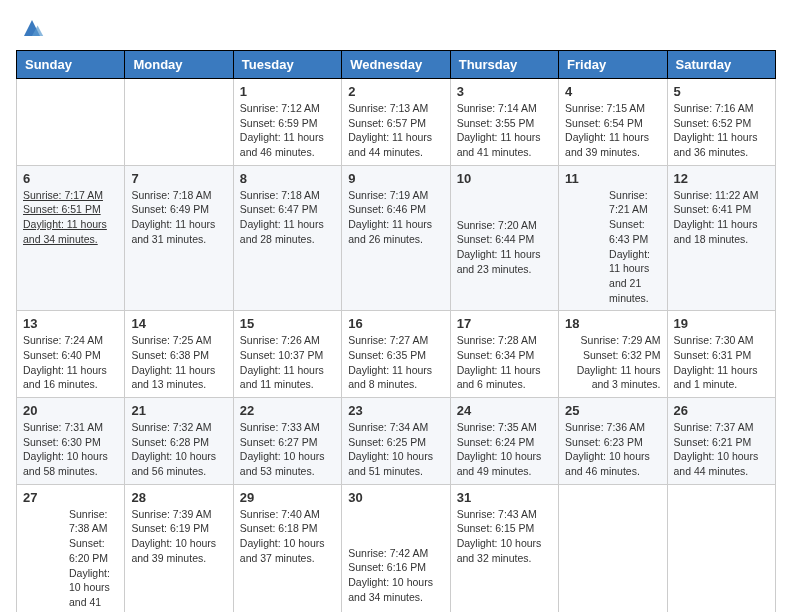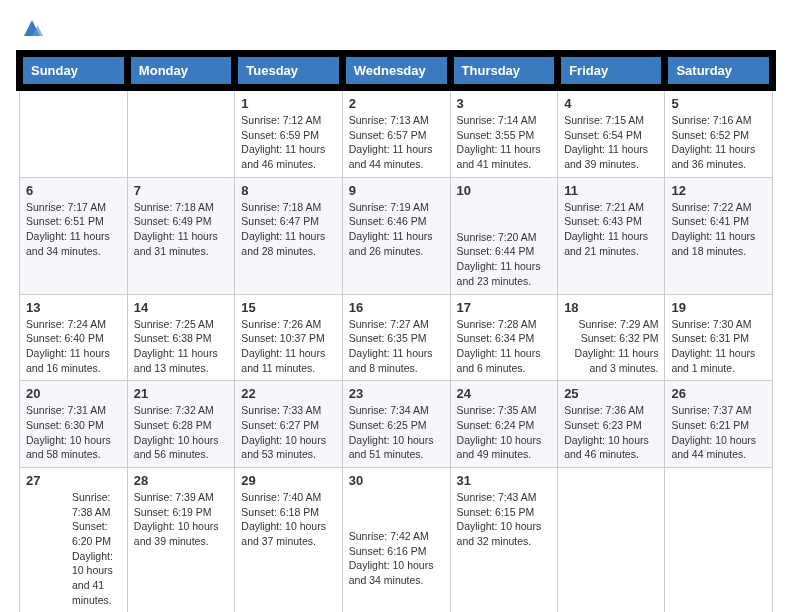--- a/index.html
+++ b/index.html
@@ -47,21 +47,21 @@
       border-collapse: collapse;
       border: 1px solid #ccc;
     }
     .calendar th {
       background: #3a7abf;
       color: #fff;
       text-align: left;
       padding: 6px 8px;
       font-size: 13px;
       font-weight: bold;
-      border: 7px solid #000000;
+      border: 1px solid #000000;
     }
     .calendar td {
       vertical-align: top;
       border: 1px solid #ccc;
       padding: 5px 6px;
       width: 108px;
       min-height: 80px;
       background: #fff;
       font-size: 11px;
       color: #333;
@@ -145,21 +145,21 @@
         <td>
           <span class="day-num">5</span>
           <div class="cell-text" style="white-space: pre-line;">Sunrise: 7:16 AM
 Sunset: 6:52 PM
 Daylight: 11 hours and 36 minutes.</div>
         </td>
       </tr>
       <tr>
         <td>
           <span class="day-num">6</span>
-          <div class="cell-text" style="white-space: pre-line;">Sunrise: 7:17 AM
+          <div class="cell-text" style="white-space: pre-line; text-decoration: underline;">Sunrise: 7:17 AM
 Sunset: 6:51 PM
 Daylight: 11 hours and 34 minutes.</div>
         </td>
         <td>
           <span class="day-num">7</span>
           <div class="cell-text" style="white-space: pre-line;">Sunrise: 7:18 AM
 Sunset: 6:49 PM
 Daylight: 11 hours and 31 minutes.</div>
         </td>
         <td>
@@ -175,27 +175,27 @@
 Daylight: 11 hours and 26 minutes.</div>
         </td>
         <td>
           <span class="day-num">10</span>
           <div class="cell-text" style="white-space: pre-line; margin-top: 32px;">Sunrise: 7:20 AM
 Sunset: 6:44 PM
 Daylight: 11 hours and 23 minutes.</div>
         </td>
         <td>
           <span class="day-num">11</span>
-          <div class="cell-text" style="white-space: pre-line;">Sunrise: 7:21 AM
+          <div class="cell-text" style="white-space: pre-line; margin-left: 44px;">Sunrise: 7:21 AM
 Sunset: 6:43 PM
 Daylight: 11 hours and 21 minutes.</div>
         </td>
         <td>
           <span class="day-num">12</span>
-          <div class="cell-text" style="white-space: pre-line;">Sunrise: 7:22 AM
+          <div class="cell-text" style="white-space: pre-line;">Sunrise: 11:22 AM
 Sunset: 6:41 PM
 Daylight: 11 hours and 18 minutes.</div>
         </td>
       </tr>
       <tr>
         <td>
           <span class="day-num">13</span>
           <div class="cell-text" style="white-space: pre-line;">Sunrise: 7:24 AM
 Sunset: 6:40 PM
 Daylight: 11 hours and 16 minutes.</div>

